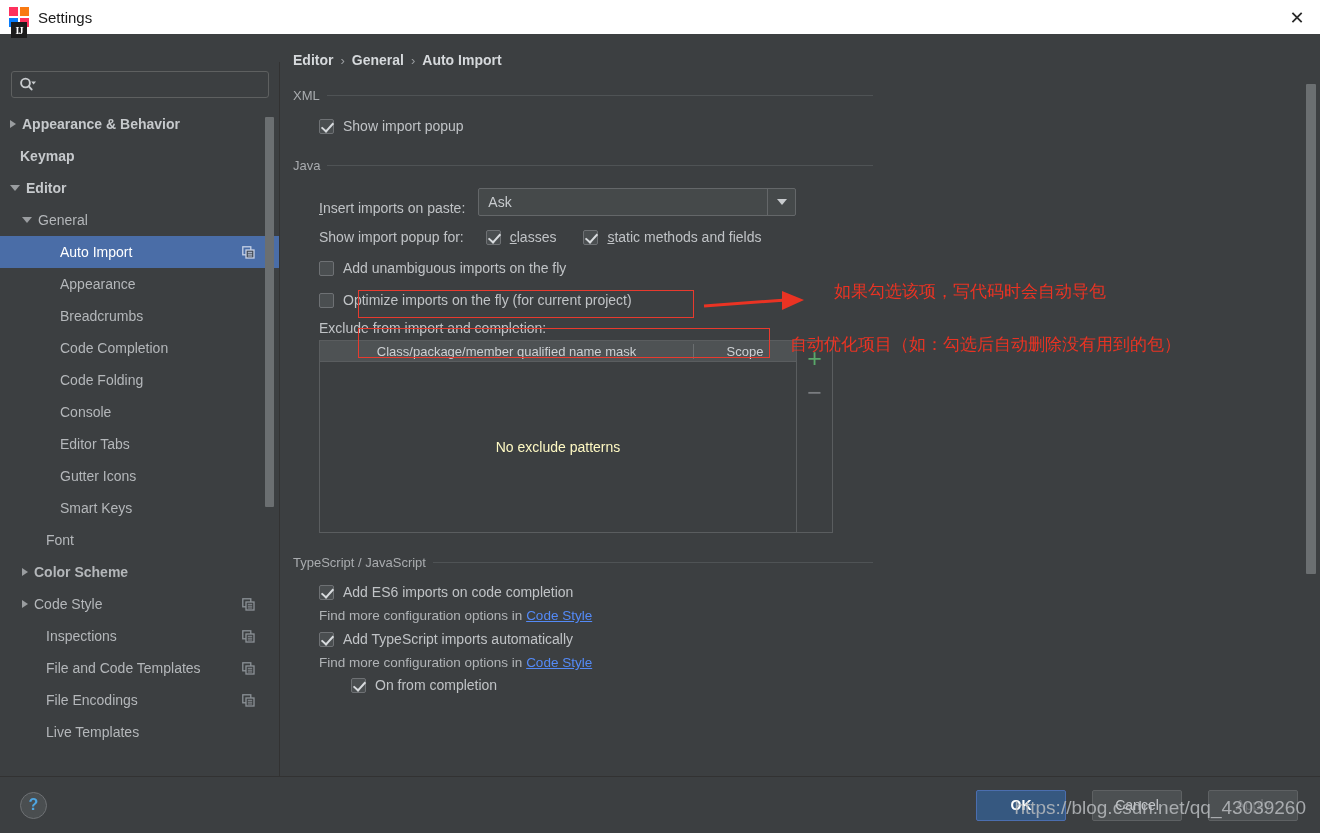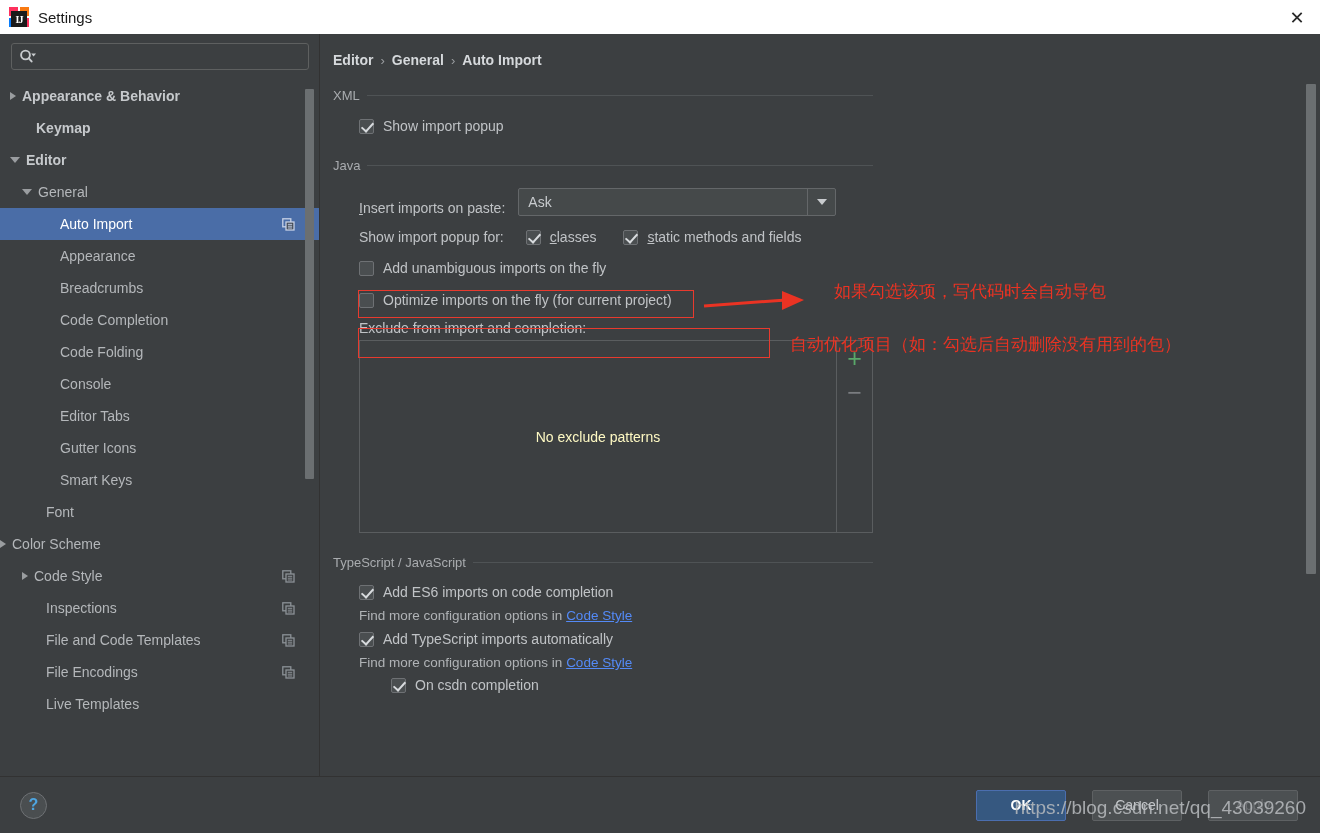--- a/index.html
+++ b/index.html
@@ -19,21 +19,21 @@
     display: flex; align-items: center;
     position: relative;
   }
   .ij-logo { width: 20px; height: 20px; margin-left: 9px; position: relative; flex: 0 0 auto; }
   .ij-logo .sq { position: absolute; width: 9px; height: 9px; }
   .ij-logo .o1 { background: #fe315d; left: 0; top: 0; }
   .ij-logo .o2 { background: #f97a12; left: 11px; top: 0; }
   .ij-logo .o3 { background: #087cfa; left: 0; top: 11px; }
   .ij-logo .o4 { background: #fe315d; left: 11px; top: 11px; }
   .ij-logo .core {
-    position: absolute; left: 2px; top: 4px; width: 16px; height: 16px;
+    position: absolute; left: 2px; top: 15px; width: 16px; height: 16px;
     background: #1b1b1b; z-index: 2;
     display: flex; align-items: center; justify-content: center;
     color: #ffffff; font-size: 10px; font-weight: bold;
     font-family: "Liberation Serif", serif; letter-spacing: -1px;
   }
   .win-title {
     font-size: 15px; color: #1a1a1a; margin-left: 9px;
   }
   .win-close {
     position: absolute; right: 0; top: 0; width: 46px; height: 34px;
@@ -44,23 +44,24 @@
 
   
   .dialog {
     position: absolute; left: 0; top: 34px; width: 1320px; height: 799px;
     background: #3c3f41;
   }
   .content-row { display: flex; height: 742px; }
 
   
   .sidebar {
-    width: 320px; background: #3c3f41; position: relative;
+    width: 280px; background: #3c3f41; position: relative;
     border-right: 1px solid #323232;
     padding-top: 9px;
+    margin-top: 28px;
   }
   .search-wrap { padding: 0 10px 0 11px; }
   .search-box {
     height: 27px; border: 1px solid #5e6060; border-radius: 3px;
     background: #3c3f41; display: flex; align-items: center;
     padding-left: 7px;
   }
   .search-icon { display: flex; align-items: center; }
   .search-icon svg { display: block; }
   .search-input {
@@ -247,21 +248,21 @@
             </svg>
           </span>
           <input class="search-input" value="" placeholder="" style="">
         </div>
       </div>
       <div class="tree" id="tree">
           <div class="tree-item bold" style="padding-left: 10px;">
             <span class="arrow"></span>
             <span class="lbl">Appearance &amp; Behavior</span>
           </div>
-          <div class="tree-item bold" style="padding-left: 36px; justify-content: center;">
+          <div class="tree-item bold" style="padding-left: 20px; justify-content: center;">
             <span class="arrow none"></span>
             <span class="lbl">Keymap</span>
           </div>
           <div class="tree-item bold" style="padding-left: 10px;">
             <span class="arrow open"></span>
             <span class="lbl">Editor</span>
           </div>
           <div class="tree-item" style="padding-left: 22px;">
             <span class="arrow open"></span>
             <span class="lbl">General</span>
@@ -308,21 +309,21 @@
             <span class="lbl">Gutter Icons</span>
           </div>
           <div class="tree-item" style="padding-left: 60px;">
             <span class="arrow none"></span>
             <span class="lbl">Smart Keys</span>
           </div>
           <div class="tree-item" style="padding-left: 46px;">
             <span class="arrow none"></span>
             <span class="lbl">Font</span>
           </div>
-          <div class="tree-item" style="">
+          <div class="tree-item" style="padding-left: 22px; font-weight: bold;">
             <span class="arrow"></span>
             <span class="lbl">Color Scheme</span>
           </div>
           <div class="tree-item" style="padding-left: 22px;">
             <span class="arrow"></span>
             <span class="lbl">Code Style</span>
             <span class="copy-icon">
               <svg width="13" height="13" viewBox="0 0 13 13">
                 <rect x="0.8" y="0.8" width="8" height="8" fill="none" stroke="#9aa0a6" stroke-width="1.3"></rect>
                 <rect x="4" y="4" width="8" height="8" fill="#3c3f41" stroke="#9aa0a6" stroke-width="1.3"></rect>
@@ -437,20 +438,24 @@
 
         <div class="row" style="margin:16px 0 0 26px;">
           <span class="cb"></span>
           <span class="cb-label">Optimize imports on the fly (for current project)</span>
         </div>
 
         <div class="tbl-label">Exclude from import and completion:</div>
 
         <div class="tbl-wrap">
           <div class="tbl">
+            <div class="tbl-head">
+              <div class="th1">Class/package/member qualified name mask</div>
+              <div class="th2">Scope</div>
+            </div>
             <div class="tbl-body">
               <span>No exclude patterns</span>
             </div>
           </div>
           <div class="tbl-btns">
             <span class="btn-plus">+</span>
             <span class="btn-minus">−</span>
           </div>
         </div>
       </div>
@@ -472,21 +477,21 @@
         <div class="row" style="margin:8px 0 0 26px;">
           <span class="cb checked"></span>
           <span class="cb-label">Add TypeScript imports automatically</span>
         </div>
         <div class="sub-note" style="margin-top:8px;">
           <span>Find more configuration options in </span><span class="link">Code Style</span>
         </div>
 
         <div class="row" style="margin:7px 0 0 58px;">
           <span class="cb checked"></span>
-          <span class="cb-label">On csdn completion</span>
+          <span class="cb-label">On from completion</span>
         </div>
       </div>
 
       <div class="sb-thumb-right"></div>
     </div>
   </div>
 
   <div class="bottom">
     <div class="help-btn">?</div>
     <div class="btns-right">

